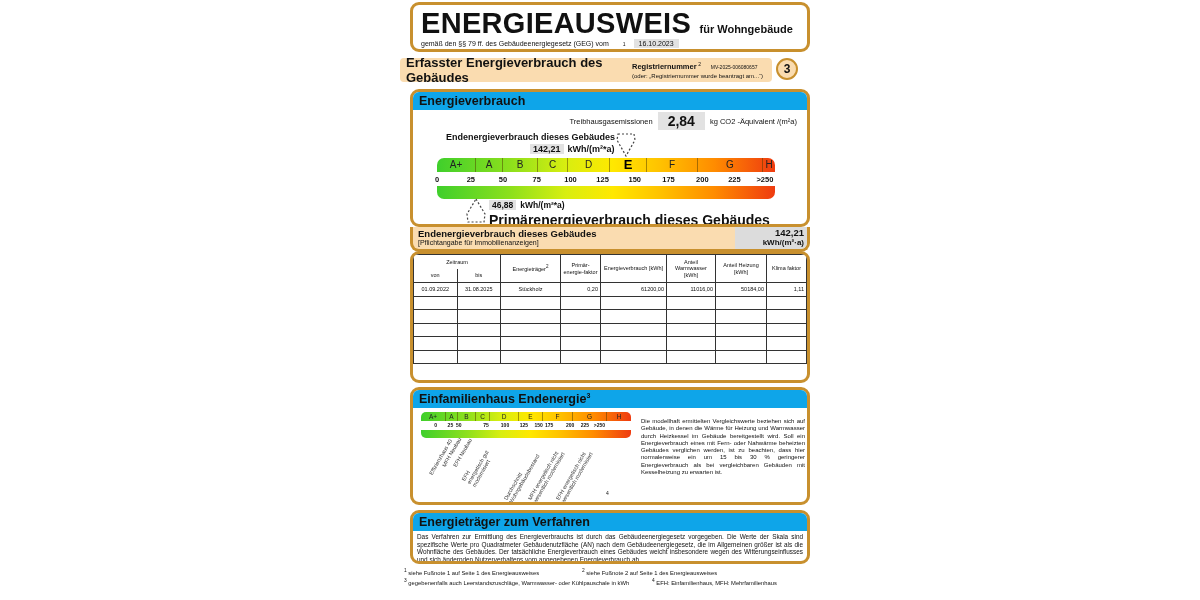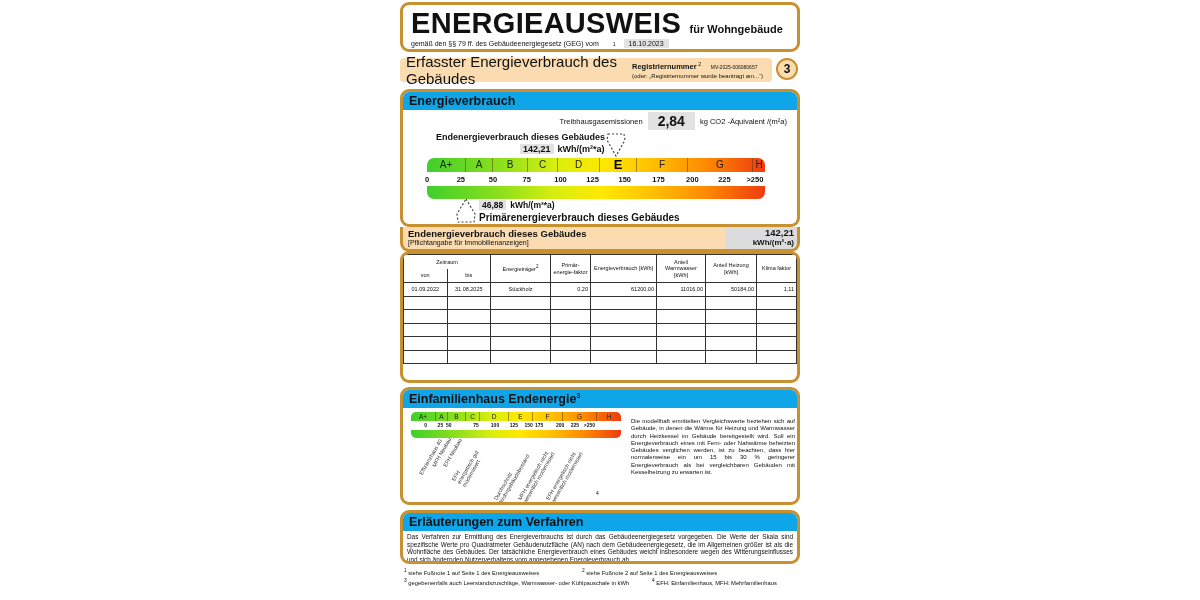--- a/index.html
+++ b/index.html
@@ -1,34 +1,34 @@
 <!DOCTYPE html>
 <html><head>
 <meta charset="utf-8">
 <style>
   * { box-sizing: border-box; margin: 0; padding: 0; }
   html, body { width: 1200px; height: 600px; background: #ffffff; overflow: hidden; }
   body { font-family: "Liberation Sans", sans-serif; color: #111; position: relative; }
   .page { position: absolute; left: 398px; top: 0; width: 404px; height: 600px; }
 
-  .box { position: absolute; left: 2px; width: 400px; border: 3px solid #c8902e; border-radius: 9px; background: #fff; overflow: hidden; }
+  .box { position: absolute; left: 12px; width: 400px; border: 3px solid #c8902e; border-radius: 9px; background: #fff; overflow: hidden; }
   .hdr { background: #0ea5e9; padding: 2px 6px; font-weight: bold; font-size: 12.5px; }
 
   
   .title-box { top: 2px; height: 50px; padding: 3px 8px; }
   .title-main { font-size: 29px; font-weight: 900; letter-spacing: 0.3px; line-height: 30px; }
   .title-sub { font-size: 11px; font-weight: bold; margin-left: 4px; }
   .title-line { font-size: 7px; margin-top: 1px; display: flex; align-items: center; }
   .fn { font-size: 5px; vertical-align: super; }
   .gray-field { background: #e2e2e2; padding: 1px 5px; }
 
   
   .band { position: absolute; left: 2px; top: 58px; width: 400px; height: 24px; }
   .band-inner { position: absolute; left: 0; top: 0; width: 372px; height: 24px; background: #fadcb0; border-radius: 4px; display: flex; align-items: center; padding-left: 6px; }
-  .band-title { font-size: 15px; font-weight: normal; width: 226px; }
+  .band-title { font-size: 13px; font-weight: bold; width: 226px; }
   .reg { font-size: 6px; line-height: 9px; }
   .reg b { font-size: 7.5px; }
   .page-num { position: absolute; right: 2px; top: 0; width: 22px; height: 22px; border: 2px solid #c8902e; border-radius: 50%; background: #fadcb0; font-weight: bold; font-size: 12px; display: flex; align-items: center; justify-content: center; }
 
   
   .energy-box { top: 89px; height: 138px; }
   .ghg { position: absolute; top: 20px; right: 10px; font-size: 7.5px; display: flex; align-items: center; gap: 5px; }
   .ghg .val { background: #e2e2e2; padding: 1px 10px; font-weight: bold; font-size: 14px; }
   .end-label { position: absolute; left: 33px; top: 40px; font-size: 9px; font-weight: bold; }
   .end-val { position: absolute; left: 117px; top: 52px; font-size: 9px; font-weight: bold; display: flex; gap: 4px; }
@@ -37,21 +37,21 @@
   .bar-top { height: 14px; border-radius: 7px 7px 0 0; background: linear-gradient(90deg, #3fcf2c 0%, #8ee01c 22%, #d8ee10 38%, #ffe800 52%, #ffc200 66%, #ff8c00 82%, #ef3b10 100%); display: flex; }
   .bar-bot { height: 13px; border-radius: 0 0 7px 7px; background: linear-gradient(90deg, #3fcf2c 0%, #8ee01c 22%, #d8ee10 38%, #ffe800 52%, #ffc200 66%, #ff8c00 82%, #ef3b10 100%); }
   .cls { font-size: 10px; color: #222; text-align: center; border-right: 1px solid rgba(80,60,0,0.5); line-height: 14px; }
   .cls.cur { font-weight: 900; font-size: 13px; color: #000; }
   .cls:last-child { border-right: none; }
   .ticks { height: 14px; background: #fff; position: relative; font-size: 7.5px; font-weight: bold; }
   .ticks span { position: absolute; top: 3px; transform: translateX(-50%); }
   .marker-top { position: absolute; left: 202px; top: 38px; width: 0; height: 0; }
   .prim-val { position: absolute; left: 76px; top: 108px; font-size: 8.5px; font-weight: bold; display: flex; gap: 4px; }
   .prim-val .v { background: #e2e2e2; padding: 0 3px; }
-  .prim-label { position: absolute; left: 76px; top: 120px; font-size: 10px; font-weight: bold; }
+  .prim-label { position: absolute; left: 76px; top: 120px; font-size: 14px; font-weight: bold; }
 
   
   .final-box { top: 227px; height: 25px; border-top: none; border-radius: 0 0 9px 9px; background: #fadcb0; display: flex; }
   .final-left { flex: 1; padding: 1px 5px; }
   .final-left .t { font-size: 9.5px; font-weight: bold; }
   .final-left .s { font-size: 7px; }
   .final-right { width: 72px; background: #dcdcdc; text-align: right; padding: 1px 3px; font-size: 8px; font-weight: bold; line-height: 10px; }
   .final-right .n { font-size: 9.5px; }
 
   
@@ -294,21 +294,21 @@
     <div class="rot" style="left:63px;top:80px;width:40px;white-space:normal;">EFH energetisch gut modernisiert</div>
     <div class="rot" style="left:100px;top:102px;width:56px;white-space:normal;">Durchschnitt Wohngebäudebestand</div>
     <div class="rot" style="left:124px;top:102px;width:64px;white-space:normal;">MFH energetisch nicht wesentlich modernisiert</div>
     <div class="rot" style="left:152px;top:102px;width:64px;white-space:normal;">EFH energetisch nicht wesentlich modernisiert</div>
     <div class="fn4">4</div>
 
     <div class="cmp-text">Die modellhaft ermittelten Vergleichswerte beziehen sich auf Gebäude, in denen die Wärme für Heizung und Warmwasser durch Heizkessel im Gebäude bereitgestellt wird. Soll ein Energieverbrauch eines mit Fern- oder Nahwärme beheizten Gebäudes verglichen werden, ist zu beachten, dass hier normalerweise ein um 15 bis 30 % geringerer Energieverbrauch als bei vergleichbaren Gebäuden mit Kesselheizung zu erwarten ist.</div>
   </div>
 
   <div class="box exp-box">
-    <div class="hdr">Erläuterungen zum Verfahren</div>
+    <div class="hdr">Energieträger zum Verfahren</div>
     <div class="exp-text">Das Verfahren zur Ermittlung des Energieverbrauchs ist durch das Gebäudeenergiegesetz vorgegeben. Die Werte der Skala sind spezifische Werte pro Quadratmeter Gebäudenutzfläche (AN) nach dem Gebäudeenergiegesetz, die im Allgemeinen größer ist als die Wohnfläche des Gebäudes. Der tatsächliche Energieverbrauch eines Gebäudes weicht insbesondere wegen des Witterungseinflusses und sich ändernden Nutzerverhaltens vom angegebenen Energieverbrauch ab.</div>
   </div>
 
   <div class="footnotes">
     <div class="row">
       <div class="c1"><sup>1</sup> <span>siehe Fußnote 1 auf Seite 1 des Energieausweises</span></div>
       <div><sup>2</sup> <span>siehe Fußnote 2 auf Seite 1 des Energieausweises</span></div>
     </div>
     <div class="row">
       <div style="width:248px;"><sup>3</sup> <span>gegebenenfalls auch Leerstandszuschläge, Warmwasser- oder Kühlpauschale in kWh</span></div>

